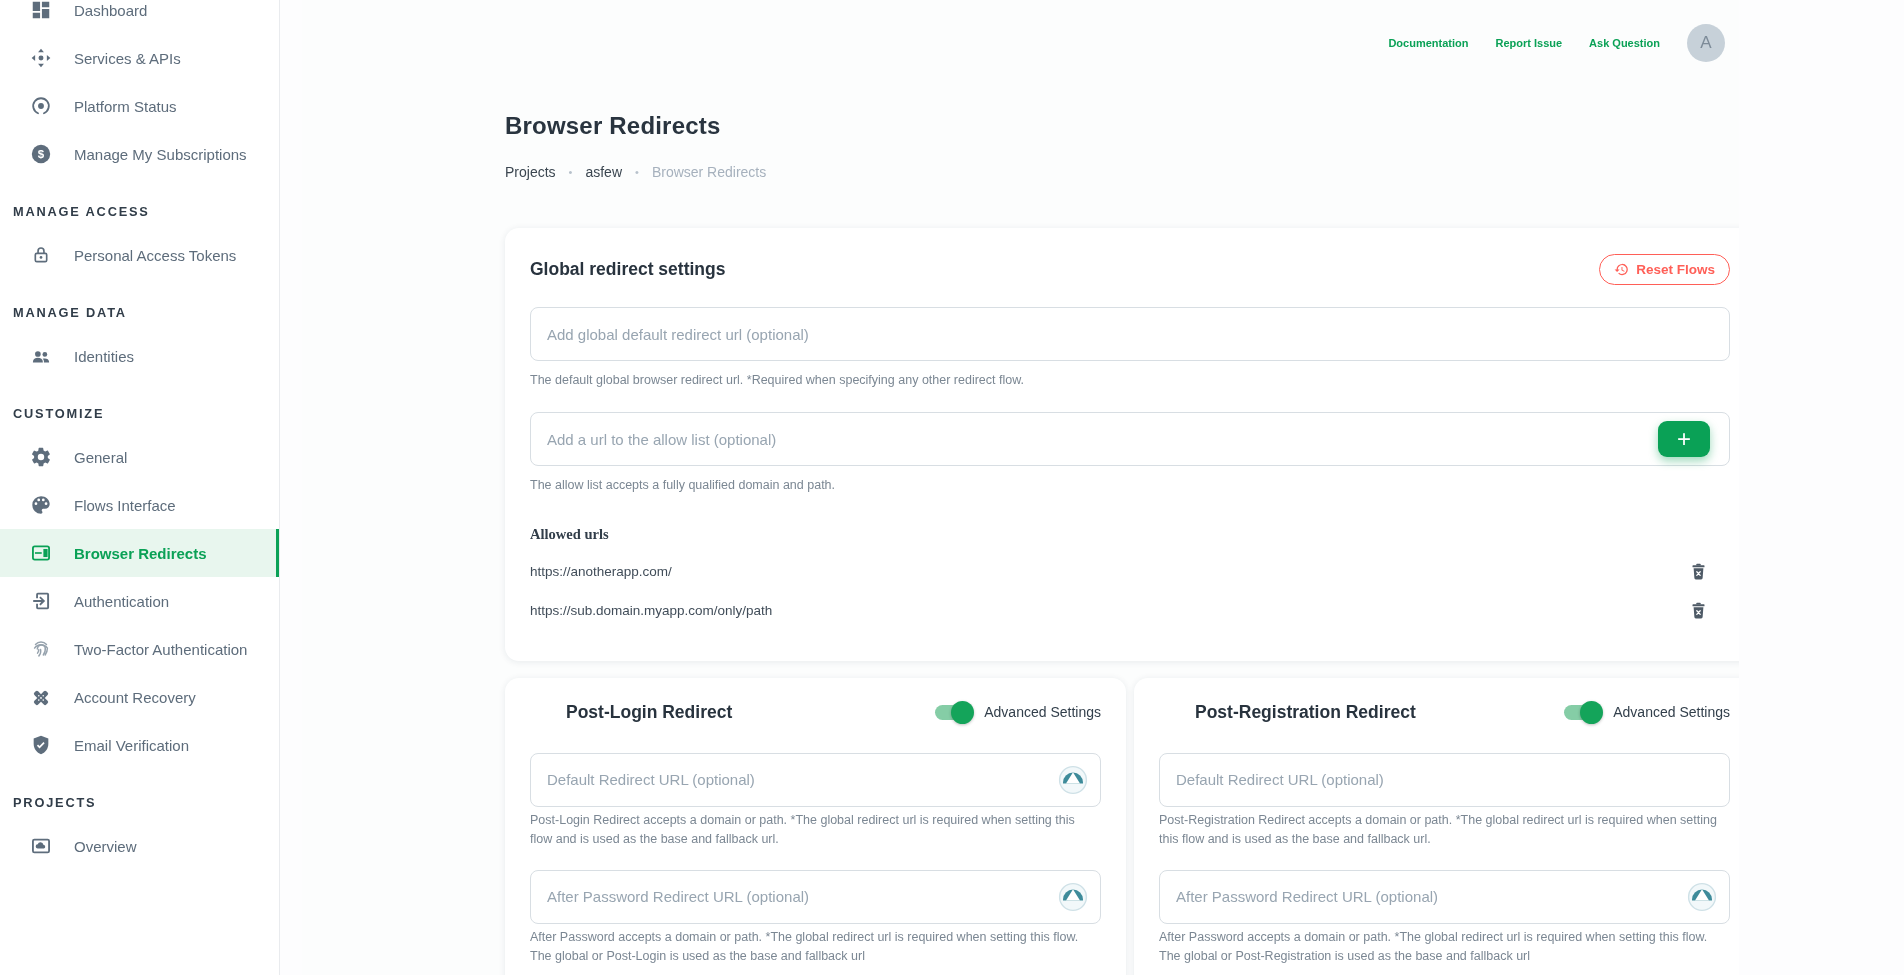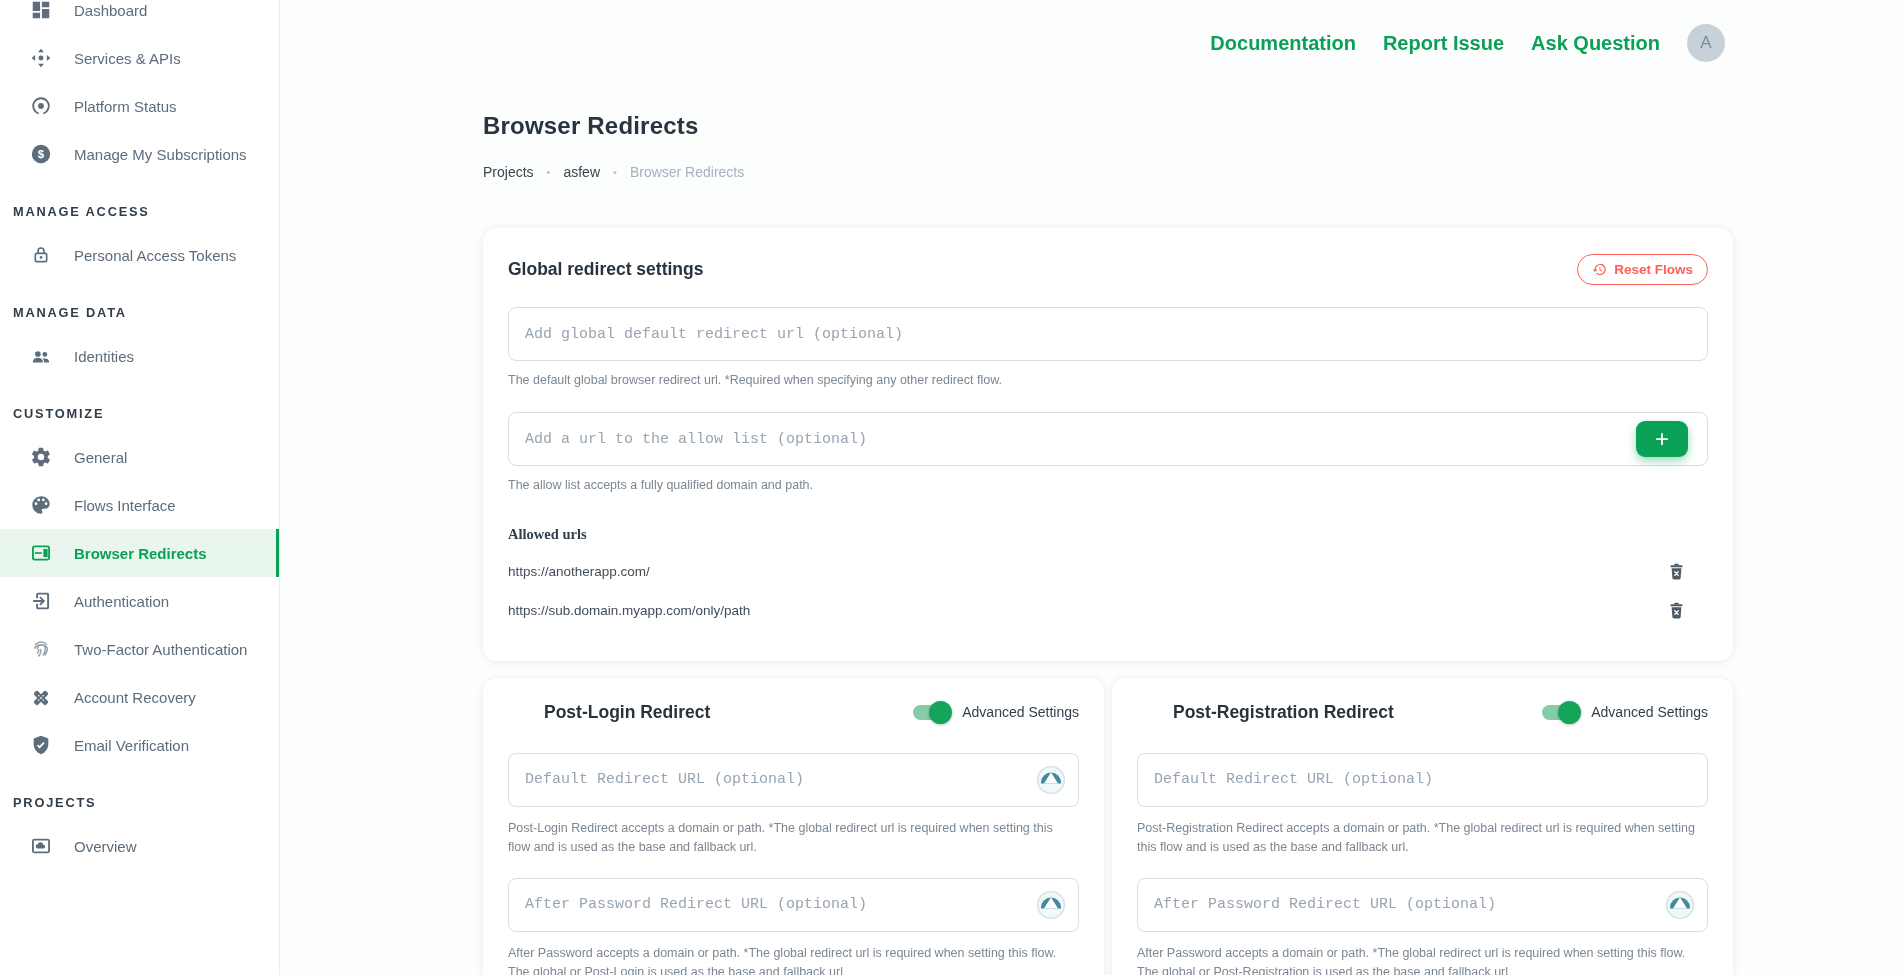--- a/index.html
+++ b/index.html
@@ -1,40 +1,40 @@
 <!DOCTYPE html>
 <html><head>
 <meta charset="utf-8">
 <style>
   * { margin:0; padding:0; box-sizing:border-box; }
   html,body { width:1904px; height:975px; overflow:hidden;
     font-family:"Liberation Sans", sans-serif; background:#fdfdfe; color:#2e3a46; }
 
   
-  .app { position:relative; width:1739px; height:975px; display:flex; }
+  .app { position:relative; width:1739px; height:975px; display:flex;gap:22px; }
   .sidebar { width:280px; height:100%; background:#fff; border-right:1px solid #e9ebee;
     overflow:hidden; flex:none; }
   .main { position:relative; flex:1; height:100%; background:#fcfdfd; overflow:hidden; }
 
   
   .nav { margin-top:-14px; }
   .nav-item { position:relative; height:48px; display:flex; align-items:center;
     padding:0 14px 0 30px; cursor:pointer; }
   .nav-item .lbl { margin-left:22px; font-size:15px; color:#5d6c7b; white-space:nowrap; }
   .nav-item.active { background:#e8f6ee; }
   .nav-item.active .lbl { color:#0aa156; font-weight:bold; }
   .nav-item.active::after { content:""; position:absolute; right:-1px; top:0; bottom:0;
     width:4px; background:#0aa156; }
   .nav-sec { padding:26px 13px 12px; font-size:12.8px; font-weight:bold;
     letter-spacing:1.8px; color:#313d49; white-space:nowrap; }
   .ic { width:22px; height:22px; flex:none; fill:#5e6d7c; }
 
   
   .top-links { position:absolute; top:24px; right:14px; display:flex; align-items:center; }
-  .top-link { font-size:20px; font-weight:bold; color:#0aa156; margin-right:27px;
+  .top-link { font-size:11px; font-weight:bold; color:#0aa156; margin-right:27px;
     cursor:pointer; text-decoration:none; white-space:nowrap; }
   .avatar { width:38px; height:38px; border-radius:50%; background:#c7d1d9; color:#7d8b98;
     display:flex; align-items:center; justify-content:center; font-size:17px; cursor:pointer; }
 
   
   .content { width:1250px; margin-left:203px; padding-top:112px; }
   h1.page-title { font-size:24px; font-weight:bold; color:#29343f; letter-spacing:.2px; }
   .breadcrumb { display:flex; align-items:center; margin-top:24px; font-size:14px; }
   .crumb { color:#3b4650; cursor:pointer; }
   .crumb.current { color:#a6b1bd; cursor:default; }
@@ -45,21 +45,21 @@
   .card-head { display:flex; align-items:center; justify-content:space-between; }
   .card-title { font-size:17.5px; font-weight:bold; color:#28333e; }
 
   .reset-btn { display:flex; align-items:center; gap:7px; background:#fff;
     border:1.5px solid #ff5f57; color:#ff5f57; border-radius:17px; padding:7px 14px;
     font-size:13.5px; font-weight:bold; font-family:inherit; cursor:pointer; }
   .reset-btn svg { width:15px; height:15px; fill:#ff5f57; }
 
   .input-wrap { position:relative; margin-top:22px; }
   .txt-input { width:100%; height:54px; border:1px solid #d8dee3; border-radius:8px;
-    padding:0 28px 0 16px; font-size:15px; font-family:Liberation Mono, monospace; color:#3b4650;
+    padding:0 28px 0 16px; font-size:15px; font-family:Liberation Sans, sans-serif; color:#3b4650;
     background:#fff; outline:none; }
   .txt-input::placeholder { color:#98a5b1; }
   .helper { margin-top:10px; font-size:12.5px; color:#7b8793; line-height:1.55; }
 
   .add-btn { position:absolute; right:20px; top:9px; width:52px; height:36px;
     border:none; border-radius:9px; background:#0aa156; color:#fff; font-size:24px;
     line-height:0; cursor:pointer; box-shadow:0 4px 10px rgba(10,161,86,.4);
     display:flex; align-items:center; justify-content:center; font-family:inherit; }
 
   .allowed-title { margin-top:30px; font-size:14.5px; font-weight:bold; color:#313d49;font-family:Liberation Serif, serif; }
@@ -76,21 +76,21 @@
   .flow-title { font-size:17.5px; font-weight:bold; color:#28333e;margin-left:36px; }
   .toggle-group { display:flex; align-items:center; gap:12px; }
   .toggle { position:relative; width:37px; height:15px; border-radius:8px;
     background:#85cda6; cursor:pointer; flex:none; }
   .toggle .knob { position:absolute; right:-2px; top:-4px; width:23px; height:23px;
     border-radius:50%; background:#14a45a; box-shadow:0 1px 3px rgba(0,0,0,.25); }
   .toggle-lbl { font-size:14px; color:#323f4b; }
   .flow-card .input-wrap { margin-top:30px; }
   .flow-card .input-wrap + .helper + .input-wrap { margin-top:20px; }
   .var-ic { position:absolute; right:13px; top:12px; width:30px; height:30px; }
-  .flow-card .helper { max-width:565px; margin-top:12px; }
+  .flow-card .helper { max-width:565px; margin-top:4px; }
 </style>
 </head>
 <body>
 
 <div class="app">
 
   <nav class="sidebar">
     <div class="nav">
 
       <div class="nav-item">

